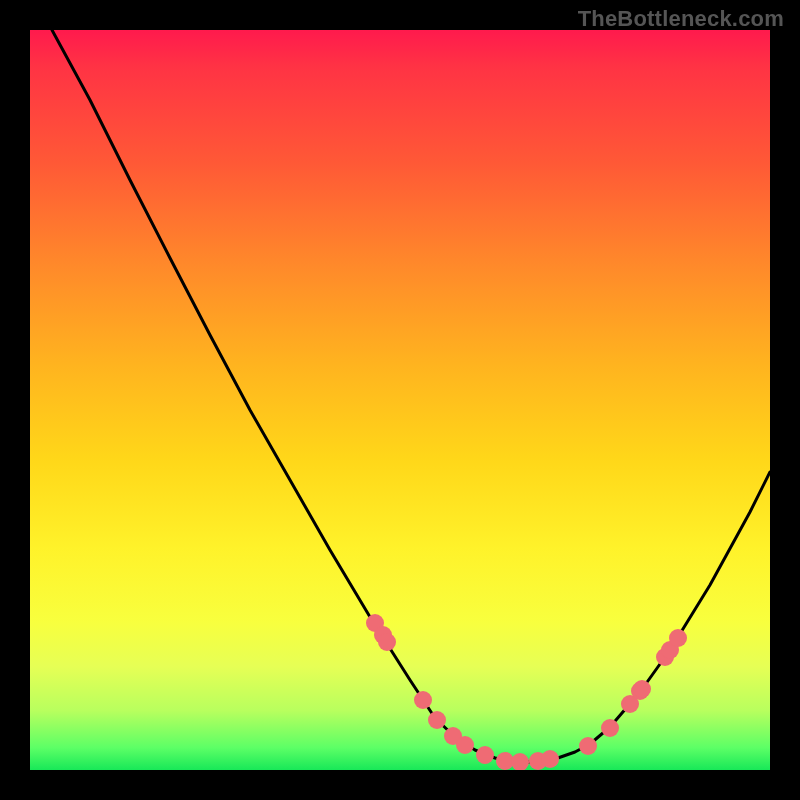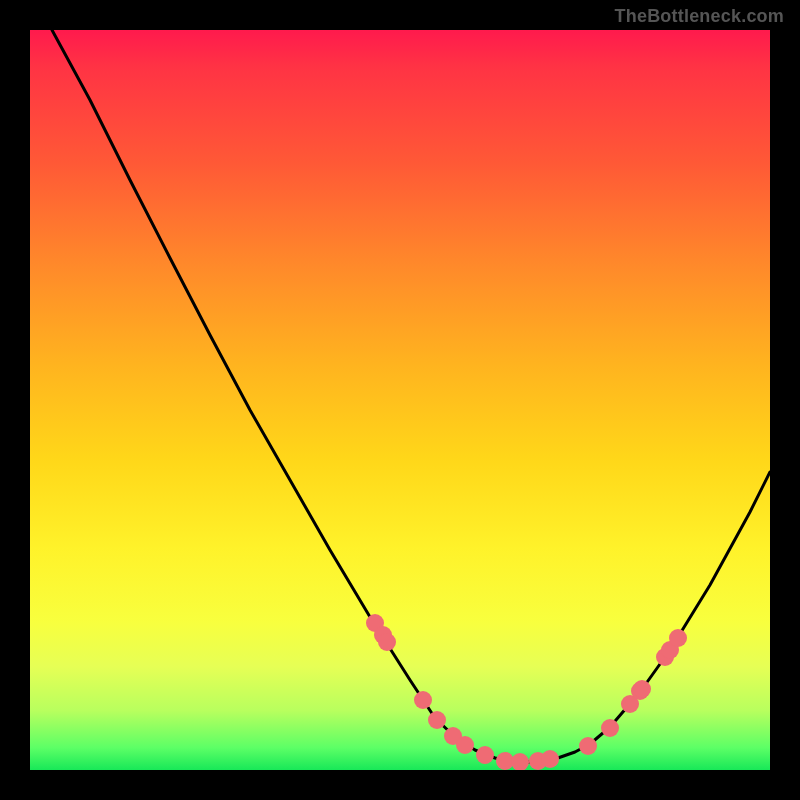--- a/index.html
+++ b/index.html
@@ -38,21 +38,21 @@
       #b8ff5e 92%,
       #5cff66 97%,
       #18e858 100%
     );
   }
   .watermark {
     position: absolute;
     top: 6px;
     right: 16px;
     color: #555;
-    font-size: 18px;
+    font-size: 22px;
     font-weight: 600;
     font-family: Arial, sans-serif;
     letter-spacing: 0.2px;
   }
   svg.curve {
     position: absolute;
     left: 0;
     top: 0;
     width: 740px;
     height: 740px;

